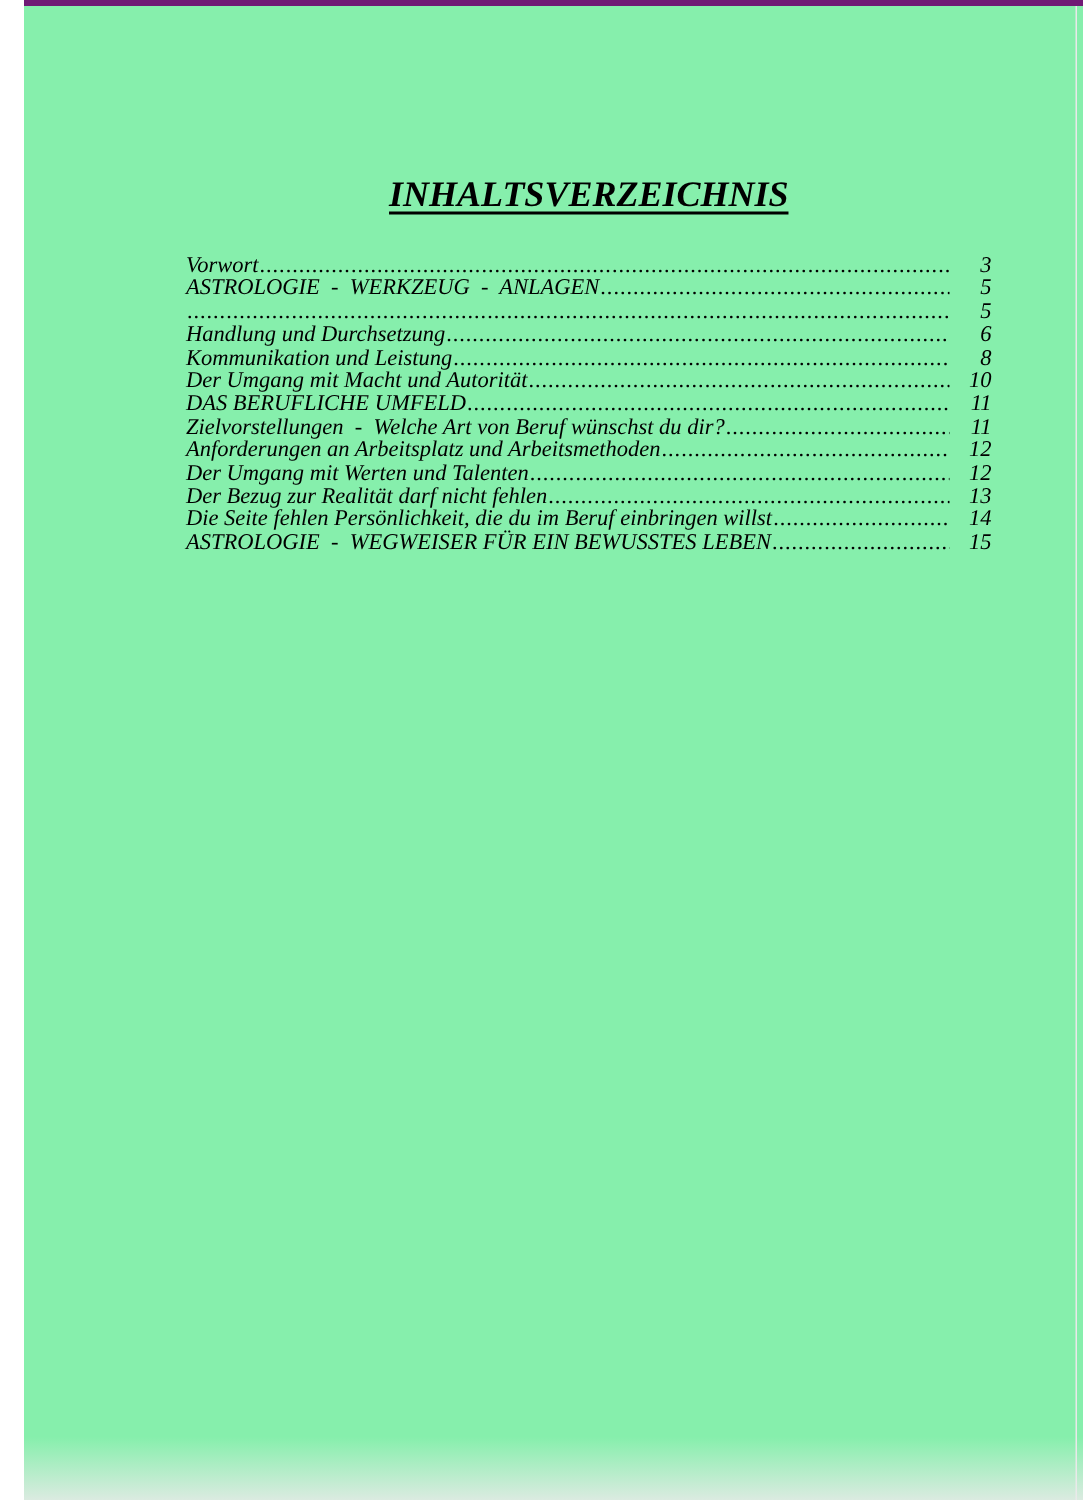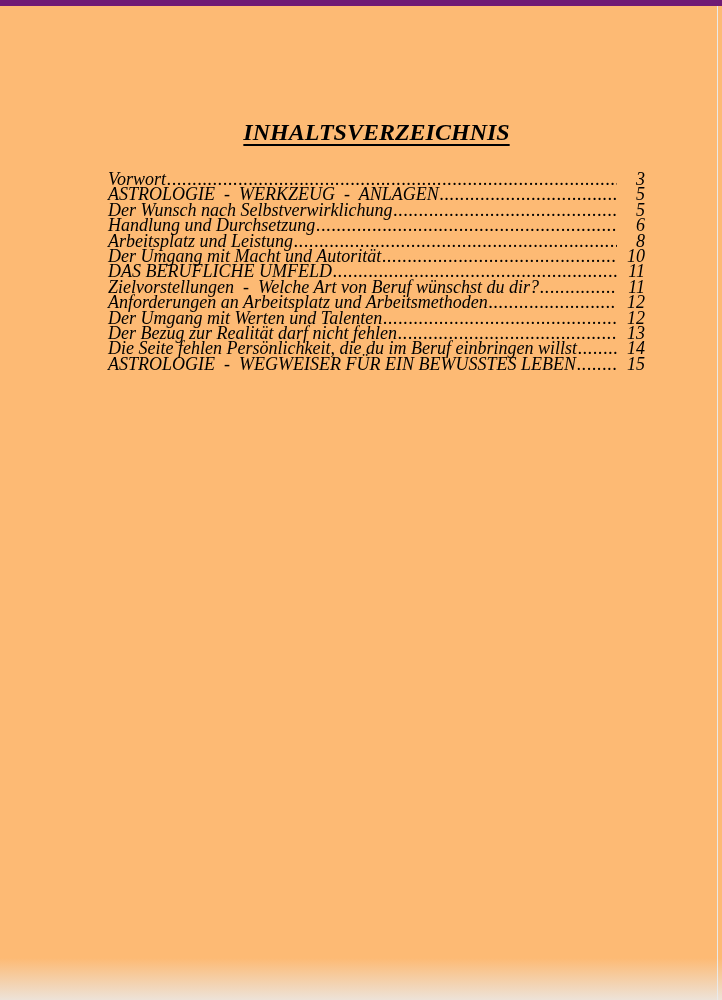--- a/index.html
+++ b/index.html
@@ -11,22 +11,23 @@
     width: 722px;
     height: 1000px;
     position: relative;
     overflow: hidden;
     font-family: "Liberation Serif", "DejaVu Serif", serif;
     color: #000000;
   }
   .doc-page {
     position: absolute;
     inset: 0;
-    background: #fdba74;
-    border-top: 6px solid #701a75;
+    background: #86efac;
+    border-top: 4px solid #701a75;
+    margin-left: 16px;
   }
   .page-right-edge {
     position: absolute;
     top: 0;
     bottom: 0;
     right: 4px;
     width: 1px;
     background: #e9e9e9;
   }
   .page-bottom-fade {
@@ -51,21 +52,21 @@
   .doc-title .title-text {
     text-decoration: underline;
     text-decoration-thickness: 2px;
     text-underline-offset: 4px;
   }
   .toc-list {
     position: absolute;
     top: 166px;
     left: 108px;
     width: 537px;
-    font-size: 18px;
+    font-size: 15px;
     font-style: italic;
   }
   .toc-row {
     display: flex;
     align-items: baseline;
     height: 15.4px;
     line-height: 15.4px;
   }
   .toc-label {
     white-space: pre; 
@@ -103,34 +104,33 @@
       <span class="toc-page">3</span>
     </div>
 
     <div class="toc-row">
       <span class="toc-label">ASTROLOGIE  -  WERKZEUG  -  ANLAGEN</span>
       <span class="toc-leader"></span>
       <span class="toc-page">5</span>
     </div>
 
     <div class="toc-row">
-      <span class="toc-label">Der Wunsch nach Selbstverwirklichung</span>
       <span class="toc-leader"></span>
       <span class="toc-page">5</span>
     </div>
 
     <div class="toc-row">
       <span class="toc-label">Handlung und Durchsetzung</span>
       <span class="toc-leader"></span>
       <span class="toc-page">6</span>
     </div>
 
 
     <div class="toc-row">
-      <span class="toc-label">Arbeitsplatz und Leistung</span>
+      <span class="toc-label">Kommunikation und Leistung</span>
       <span class="toc-leader"></span>
       <span class="toc-page">8</span>
     </div>
 
     <div class="toc-row">
       <span class="toc-label">Der Umgang mit Macht und Autorität</span>
       <span class="toc-leader"></span>
       <span class="toc-page">10</span>
     </div>
 

